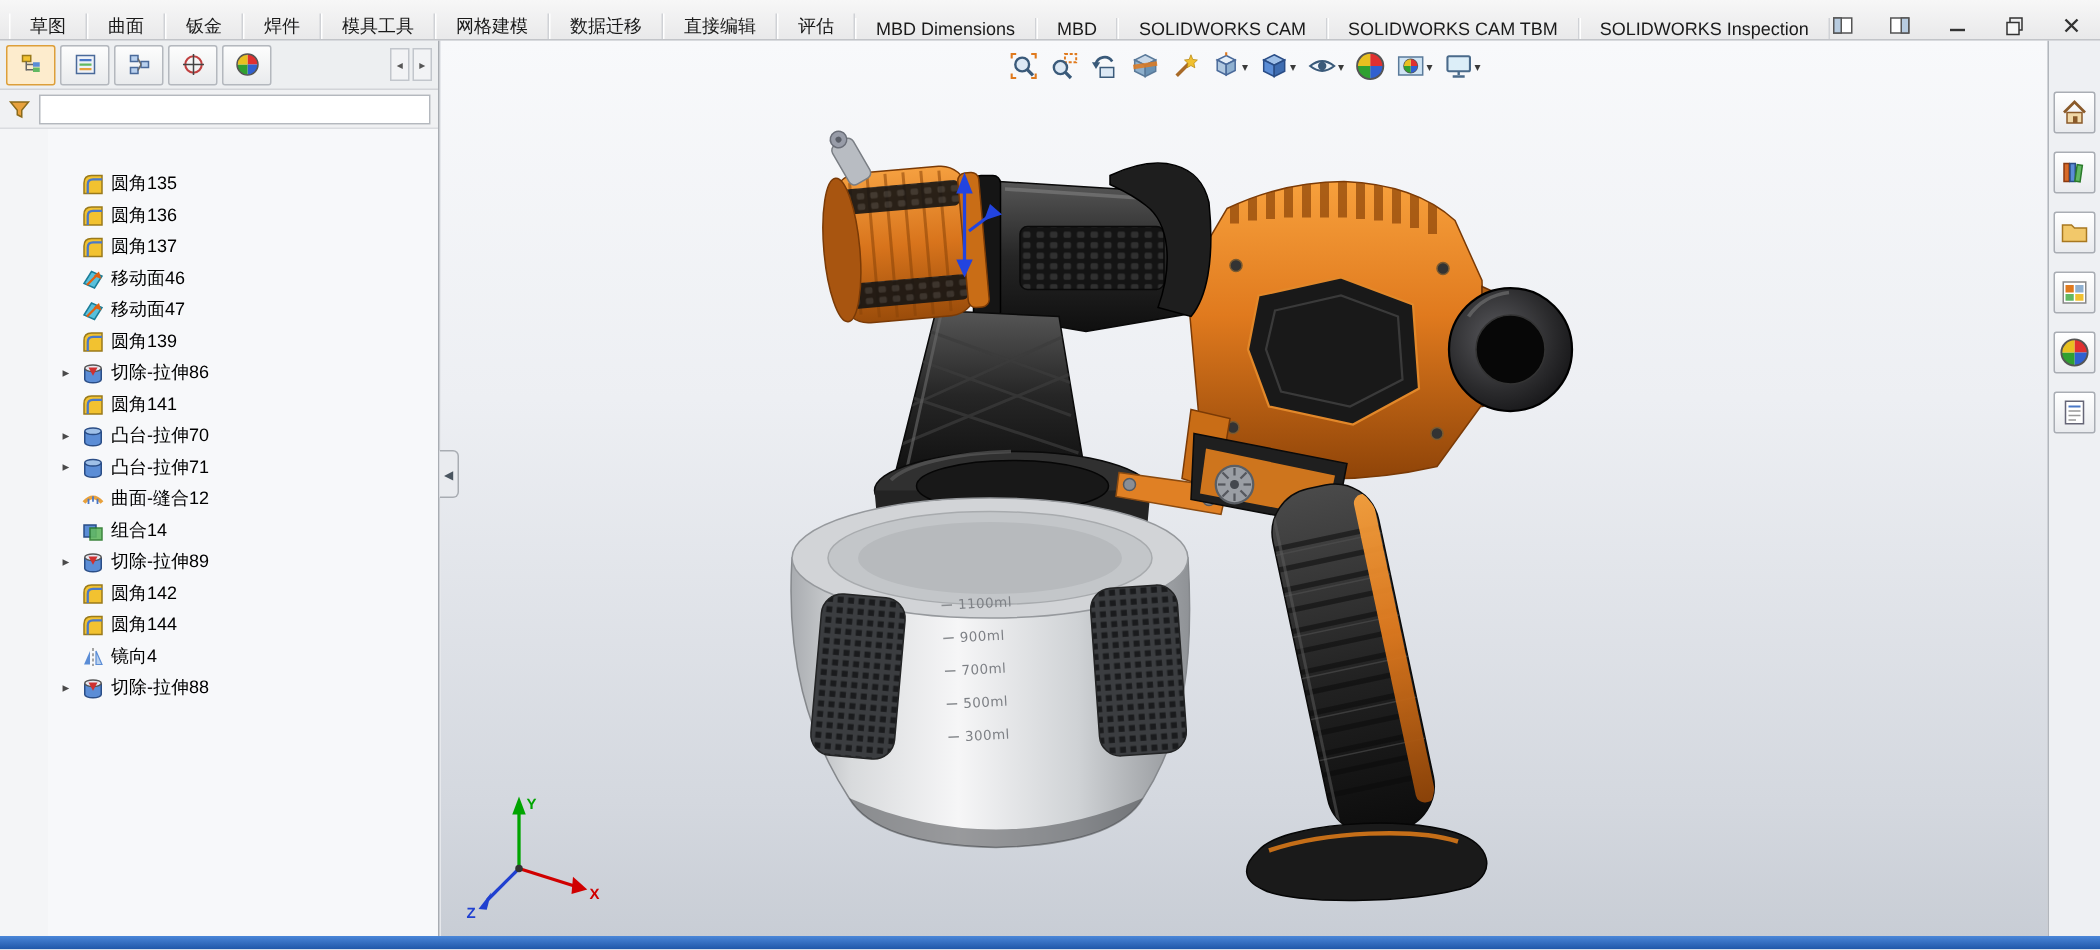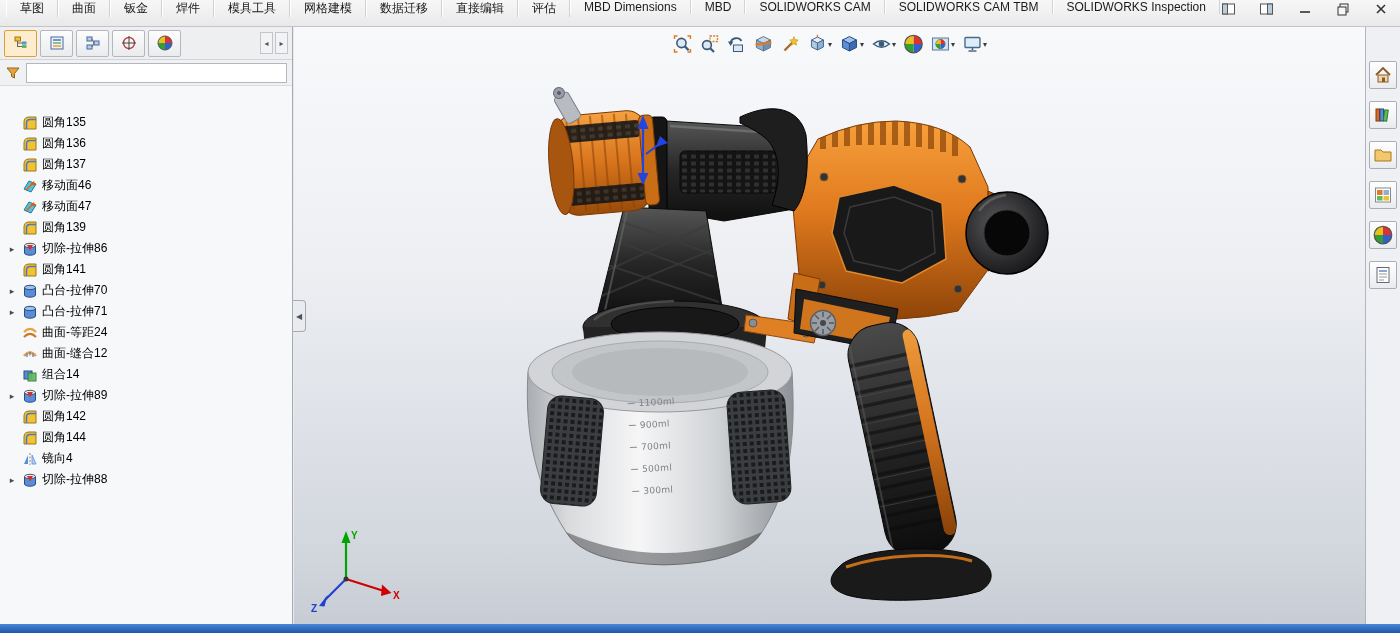--- a/index.html
+++ b/index.html
@@ -3,41 +3,41 @@
 <meta charset="utf-8">
 <style>
   * { box-sizing: border-box; margin: 0; padding: 0; }
   html,body { width:1400px; height:633px; }
   body { font-family:"Liberation Sans","DejaVu Sans",sans-serif; overflow:hidden; }
   .app { position:relative; width:1400px; height:633px; background:#e6e8ec; overflow:hidden; }
 
   
   .menubar { position:absolute; left:0; top:0; width:100%; height:27px;
     background:linear-gradient(#f7f7f7,#e9e9ea); border-bottom:1px solid #c2c4c8;
-    display:flex; align-items:flex-start; padding-left:6px; z-index:30; }
+    display:flex; align-items:flex-end; padding-left:6px; z-index:30; }
   .menu-tab { display:flex; align-items:center; padding:0 13px; font-size:12px; color:#1a1a1a;
     border-right:1px solid #d0d2d6; border-left:1px solid #ffffff; white-space:nowrap; cursor:default; }
   .window-controls { margin-left:auto; display:flex; align-items:center; gap:20px; padding-right:16px; }
   .wc-btn { display:flex; align-items:center; justify-content:center; width:18px; height:18px; }
 
   
   .left-panel { position:absolute; left:0; top:27px; width:293px; bottom:9px;
     background:#f4f5f7; border-right:1px solid #a8acb2; display:flex; flex-direction:column; z-index:20; }
   .panel-tabs { height:33px; display:flex; align-items:center; padding:3px 4px; gap:3px;
     background:#edeff1; border-bottom:1px solid #d2d4d8; }
   .ptab { width:33px; height:27px; border:1px solid #b4b8be; border-radius:2px;
     background:linear-gradient(#fdfdfd,#e9ebed); display:flex; align-items:center; justify-content:center; }
   .ptab.selected { background:#fdeccd; border-color:#dd9f3a; }
   .ptab-scroll { margin-left:auto; display:flex; gap:2px; }
   .pscroll { width:13px; height:22px; font-size:8px; color:#555; display:flex; align-items:center;
     justify-content:center; border:1px solid #c2c6cc; background:#f2f3f5; }
   .filter-row { height:26px; display:flex; align-items:center; gap:5px; padding:2px 5px;
     background:#f0f1f3; border-bottom:1px solid #dadce0; }
   .filter-input { flex:1; height:20px; background:#fff; border:1px solid #b4b8be; font-size:11px; padding:0 4px; }
-  .tree { flex:1; overflow:hidden; background:#f7f8fa; padding-top:26px; }
+  .tree { flex:1; overflow:hidden; background:#f7f8fa; padding-top:26px;margin-left:32px; }
   .trow { height:21px; display:flex; align-items:center; font-size:12px; color:#000;
     padding-left:6px; gap:4px; white-space:nowrap; }
   .tarrow { width:12px; text-align:center; font-size:9px; color:#4a4a4a; flex:none; }
   .tspace { width:12px; flex:none; }
   .ticon { width:16px; height:16px; flex:none; }
   .tlabel { line-height:21px; }
   .panel-handle { position:absolute; left:293px; top:300px; width:13px; height:32px;
     background:#e9ebef; border:1px solid #a8acb2; border-left:none; border-radius:0 4px 4px 0;
     display:flex; align-items:center; justify-content:center; font-size:8px; color:#4a5560; z-index:25; }
 
@@ -299,27 +299,20 @@
             <use href="#i-boss"></use>
           </svg>
           <span class="tlabel">凸台-拉伸70</span>
         </div>
       <div class="trow">
           <span class="tarrow">▸</span>
           <svg class="ticon" viewBox="0 0 16 16">
             <use href="#i-boss"></use>
           </svg>
           <span class="tlabel">凸台-拉伸71</span>
-        </div>
-      <div class="trow">
-          <span class="tspace"></span>
-          <svg class="ticon" viewBox="0 0 16 16">
-            <use href="#i-surfoff"></use>
-          </svg>
-          <span class="tlabel">曲面-等距24</span>
         </div>
       <div class="trow">
           <span class="tspace"></span>
           <svg class="ticon" viewBox="0 0 16 16">
             <use href="#i-surfknit"></use>
           </svg>
           <span class="tlabel">曲面-缝合12</span>
         </div>
       <div class="trow">
           <span class="tspace"></span>

